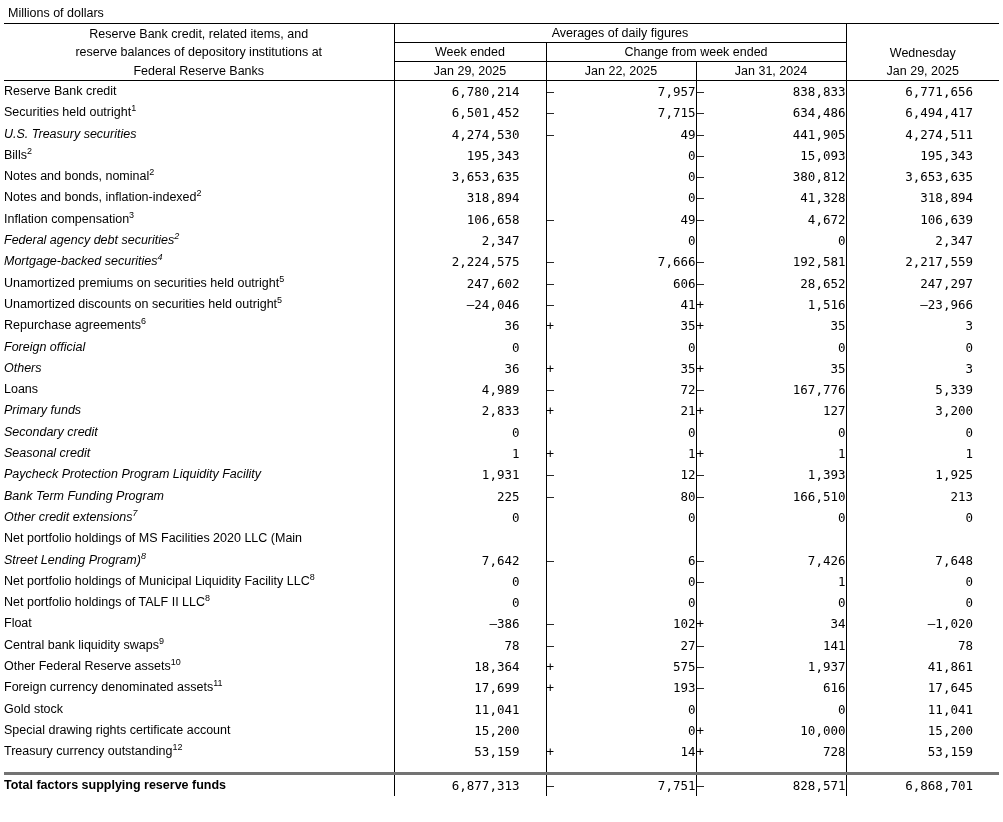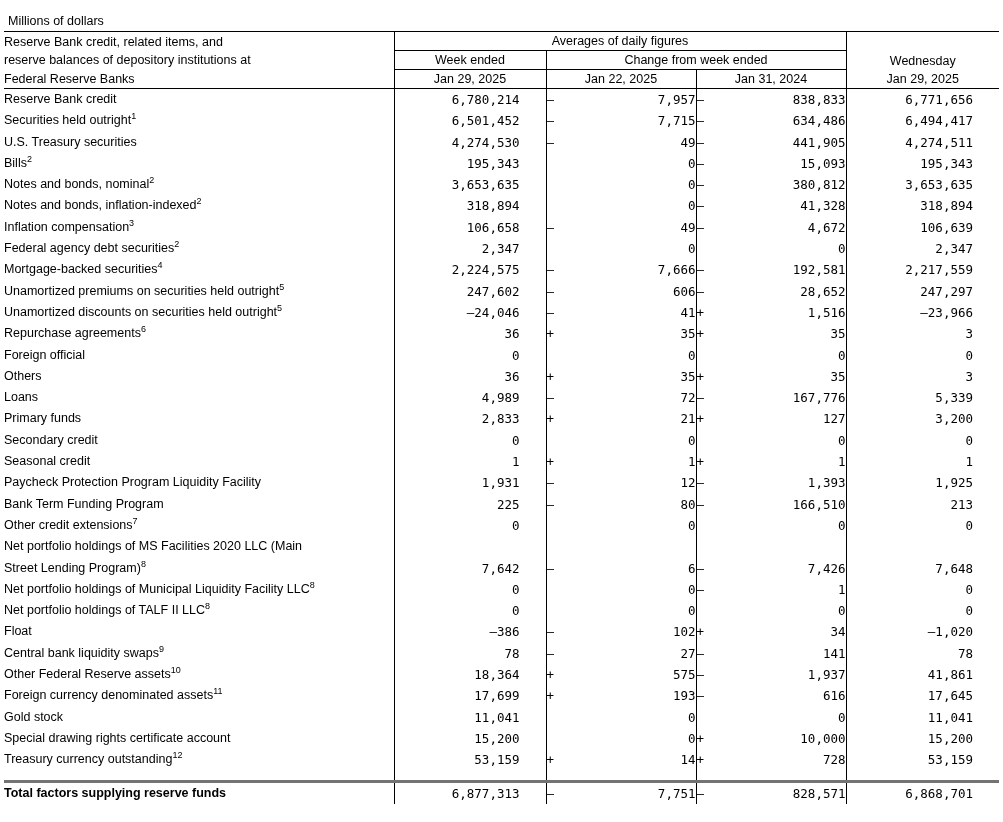--- a/index.html
+++ b/index.html
@@ -13,41 +13,41 @@
     font-family: "Liberation Sans", sans-serif;
     color: #000000;
     font-size: 13px;
     overflow: hidden;
   }
   .page {
     position: relative;
     width: 1003px;
     height: 822px;
     box-sizing: border-box;
-    padding: 12px 4px;
+    padding: 4px 4px;
   }
   .units {
     font-size: 12.5px;
     line-height: 16px;
     padding: 1px 0 2px 4px;
   }
   table.stat {
     border-collapse: collapse;
     width: 995px;
     table-layout: fixed;
   }
   table.stat td, table.stat th {
     padding: 0;
     vertical-align: bottom;
     font-weight: normal;
     font-size: 12.5px;
   }
   
   .hdr-stub {
-    text-align: left;
+    text-align: center;
     padding: 2px 4px 3px 4px;
     line-height: 18.5px;
     font-size: 12.5px;
     vertical-align: top;
   }
   .hdr-center {
     text-align: center;
     font-size: 12.5px;
     line-height: 18px;
     padding: 2px 2px 3px 2px;
@@ -78,21 +78,21 @@
     text-align: left;
     padding: 0 0 0 10px;
     line-height: 21.3px;
     white-space: nowrap;
   }
   td.num.wk {
     padding-right: 26px;
   }
   .ind0 { padding-left: 4px; }
   .ind1 { padding-left: 20px; }
-  .ind2 { padding-left: 36px; }
+  .ind2 { padding-left: 36px; font-style: italic; }
   .ind3 { padding-left: 52px; }
   sup {
     font-size: 9px;
     vertical-align: super;
     line-height: 0;
   }
   tr.total td { font-weight: bold; }
   tr.total td.num, tr.total td.sign { font-weight: normal; }
   tr.spacer td { height: 9px; line-height: 9px; font-size: 1px; }
   .total-top td { border-top: 3px solid #737373; }

